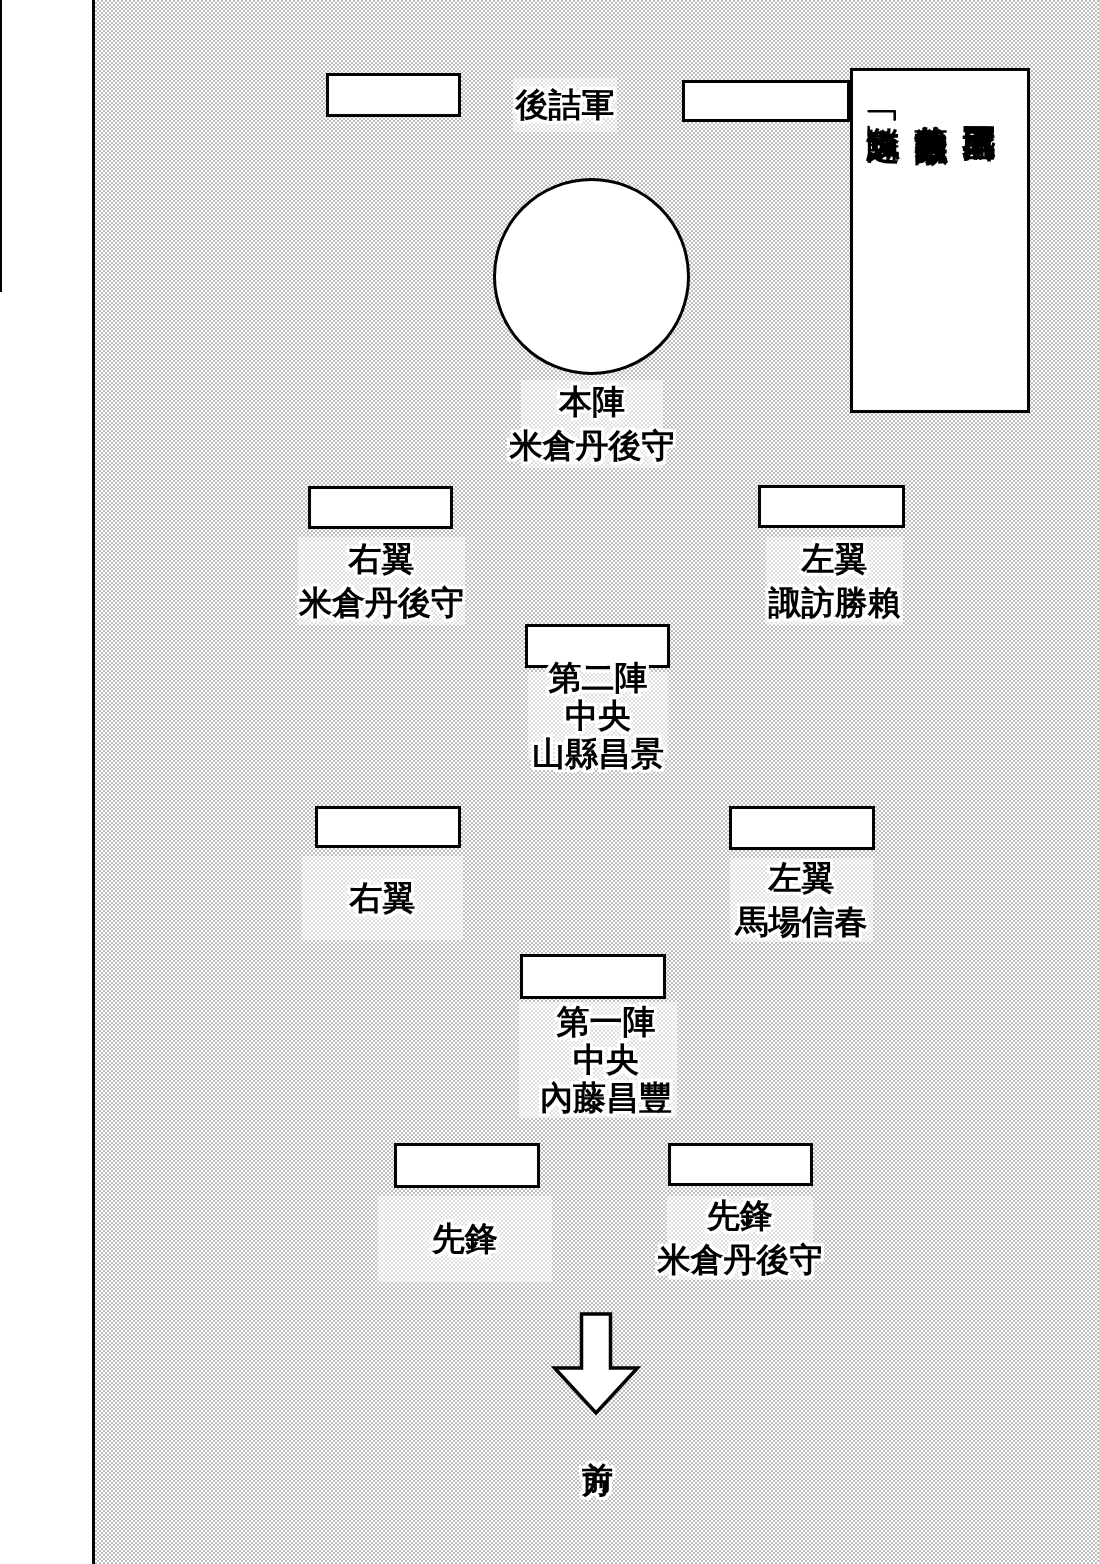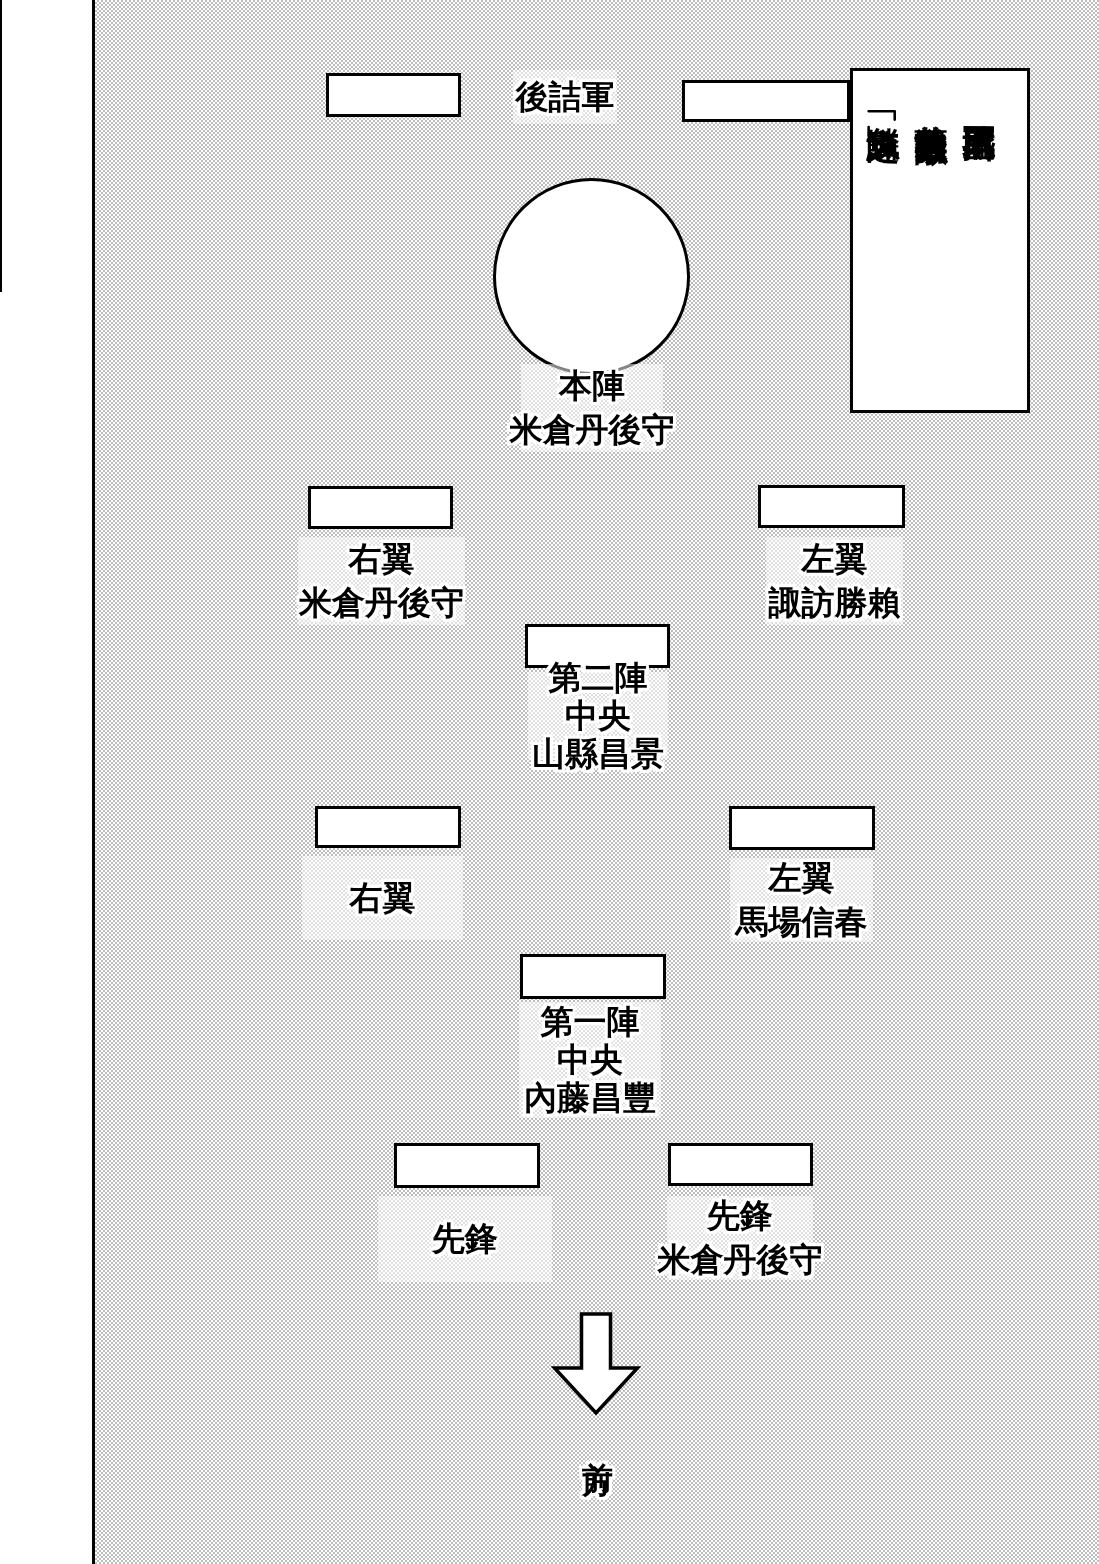--- a/index.html
+++ b/index.html
@@ -110,32 +110,32 @@
 <body>
 
 <div class="stage">
 
   <div class="edge-line"></div>
 
   <div class="panel"></div>
 
   <div class="ubox" style="left:326px; top:73px; width:135px; height:44px;"></div>
   <div class="ubox" style="left:682px; top:80px; width:168px; height:42px;"></div>
-  <div class="backdrop" style="left:513px; top:70px; width:104px; height:54px;">
+  <div class="backdrop" style="left:513px; top:78px; width:104px; height:54px;">
     <div class="txt">後詰軍</div>
   </div>
 
   <div class="caption-box">
     <div class="caption-text">武田軍擺出了
 曾葬送無數強敵的
 「魚鱗之陣」</div>
   </div>
 
   <div class="circle"></div>
-  <div class="backdrop" style="left:521px; top:364px; width:142px; height:88px;">
+  <div class="backdrop" style="left:521px; top:380px; width:142px; height:88px;">
     <div class="txt lh2">本陣</div>
     <div class="txt lh2">米倉丹後守</div>
   </div>
 
   <div class="ubox" style="left:308px; top:486px; width:145px; height:43px;"></div>
   <div class="backdrop" style="left:298px; top:537px; width:167px; height:88px;">
     <div class="txt lh2">右翼</div>
     <div class="txt lh2">米倉丹後守</div>
   </div>
 
@@ -157,21 +157,21 @@
     <div class="txt lh2">右翼</div>
   </div>
 
   <div class="ubox" style="left:729px; top:806px; width:146px; height:44px;"></div>
   <div class="backdrop" style="left:730px; top:858px; width:143px; height:84px;">
     <div class="txt lh2">左翼</div>
     <div class="txt lh2">馬場信春</div>
   </div>
 
   <div class="ubox" style="left:520px; top:954px; width:146px; height:45px;"></div>
-  <div class="backdrop" style="left:519px; top:1002px; width:142px; height:116px;">
+  <div class="backdrop" style="left:519px; top:1002px; width:142px; height:116px;padding-left:16px;">
     <div class="txt lh3">第一陣</div>
     <div class="txt lh3">中央</div>
     <div class="txt lh3">內藤昌豐</div>
   </div>
 
   <div class="ubox" style="left:394px; top:1143px; width:146px; height:45px;"></div>
   <div class="backdrop" style="left:378px; top:1196px; width:174px; height:86px;">
     <div class="txt lh2">先鋒</div>
   </div>
 

